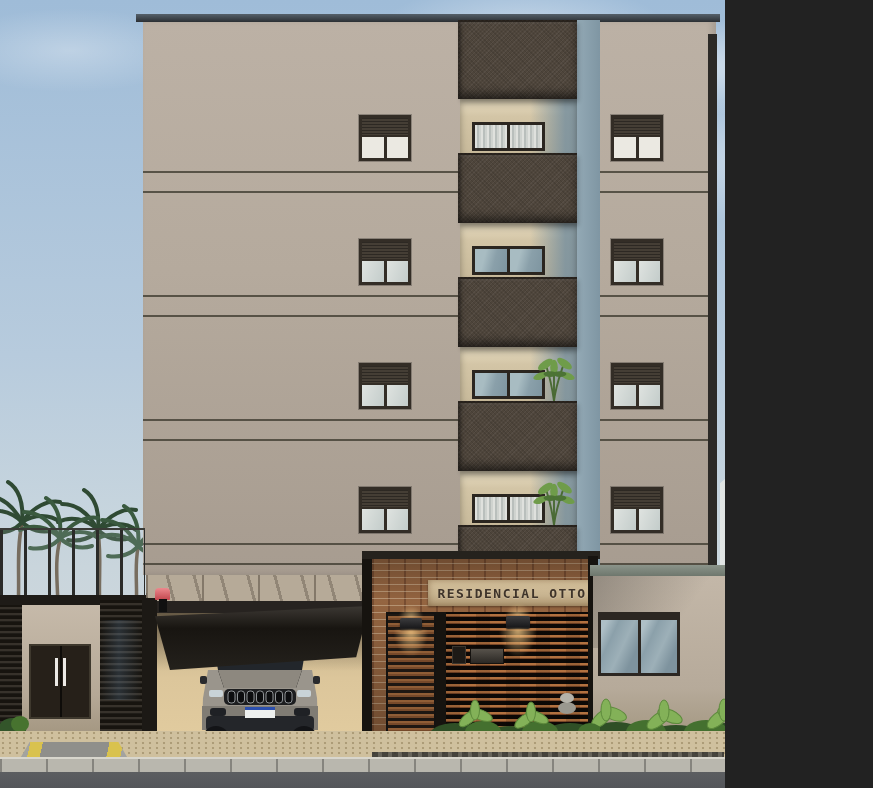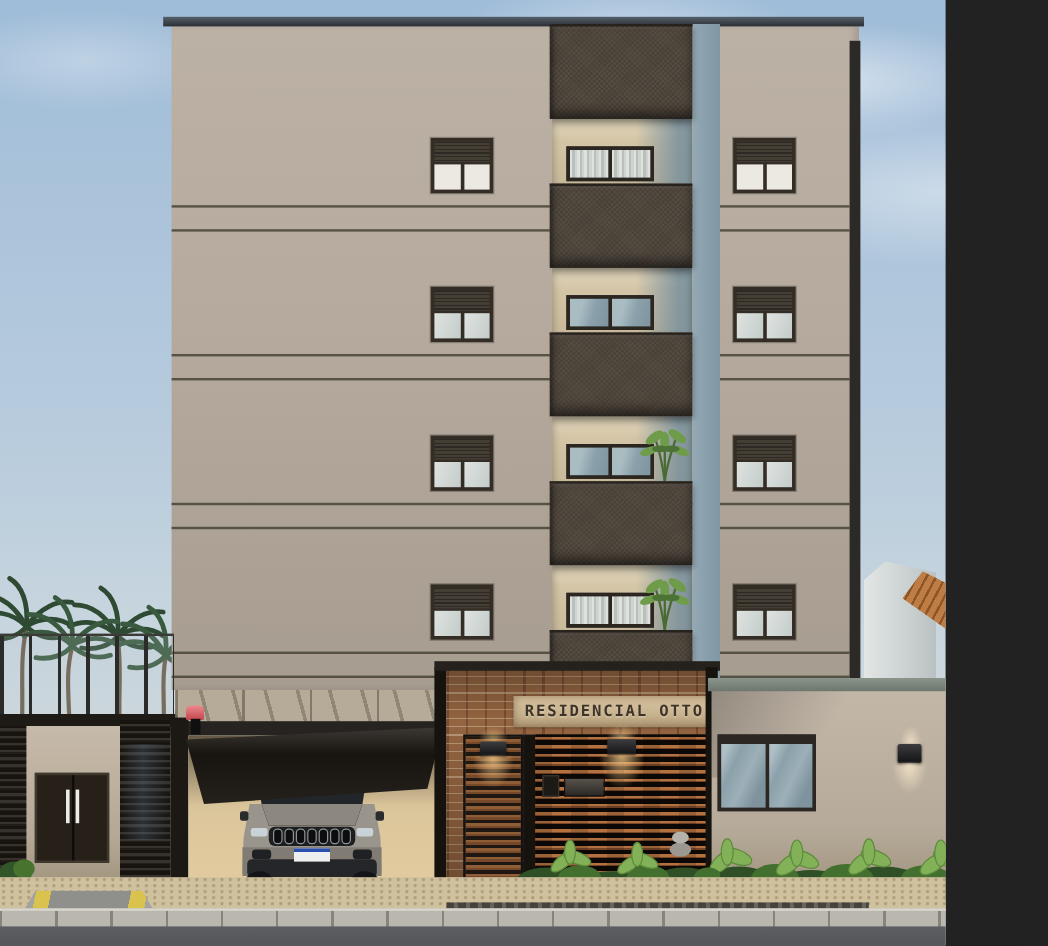--- a/index.html
+++ b/index.html
@@ -1,16 +1,16 @@
 <!DOCTYPE html>
 <html style="--sky_top: #9fbcd8; --sky_horizon: #ccd8de; --facade: #b5aa9d; --balcony_panel: #4e453b; --brick: #9c6a44; --sign_band: #c9b591; --sign_text: #3f342a; --roof_tiles: #bf7d46; --neighbor_yellow: #d9c44e; --sidewalk: #cfc09e; --asphalt: #54565a; --warm_light: #ffd894; --foliage: #4e7c3a;"><head>
 <meta charset="utf-8">
 <style>
   html,body{margin:0;padding:0;background:#222;}
-  .scene{position:relative;width:788px;height:788px;overflow:hidden;
+  .scene{position:relative;width:725px;height:788px;overflow:hidden;
          font-family:"DejaVu Sans","Liberation Sans",sans-serif;}
   .abs{position:absolute;}
 
   
   .sky{left:0;top:0;width:873px;height:788px;
     background:linear-gradient(180deg,var(--sky_top,#9fbcd8) 0%,#b7cbdd 45%,var(--sky_horizon,#ccd8de) 72%,#d9dee0 100%);}
   .clouds{left:0;top:0;width:873px;height:420px;
     background:
       radial-gradient(240px 70px at 78% 16%,rgba(255,255,255,.55),rgba(255,255,255,0) 70%),
       radial-gradient(300px 90px at 90% 38%,rgba(255,255,255,.40),rgba(255,255,255,0) 70%),

